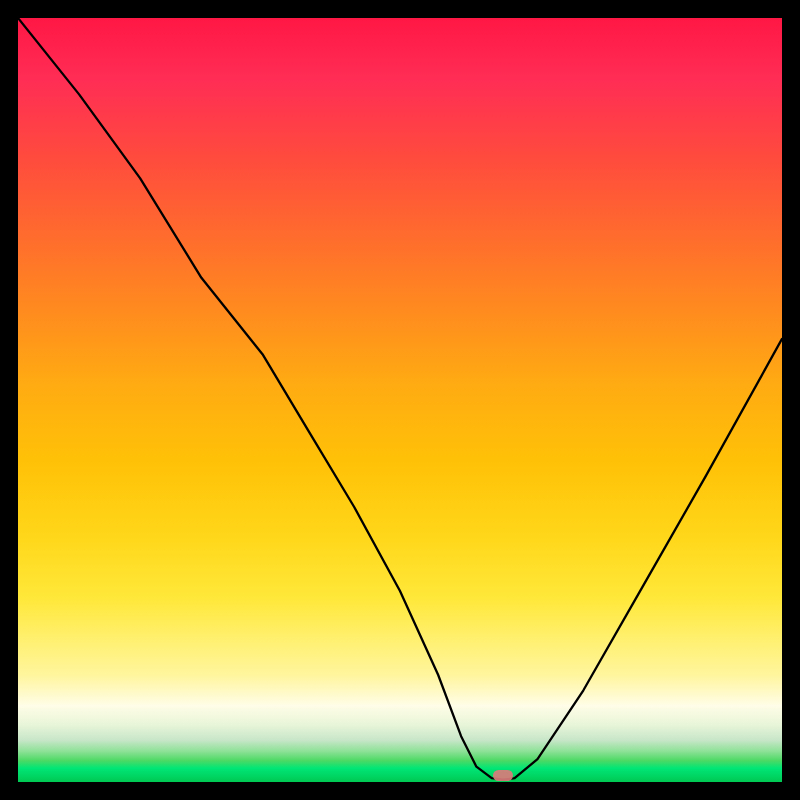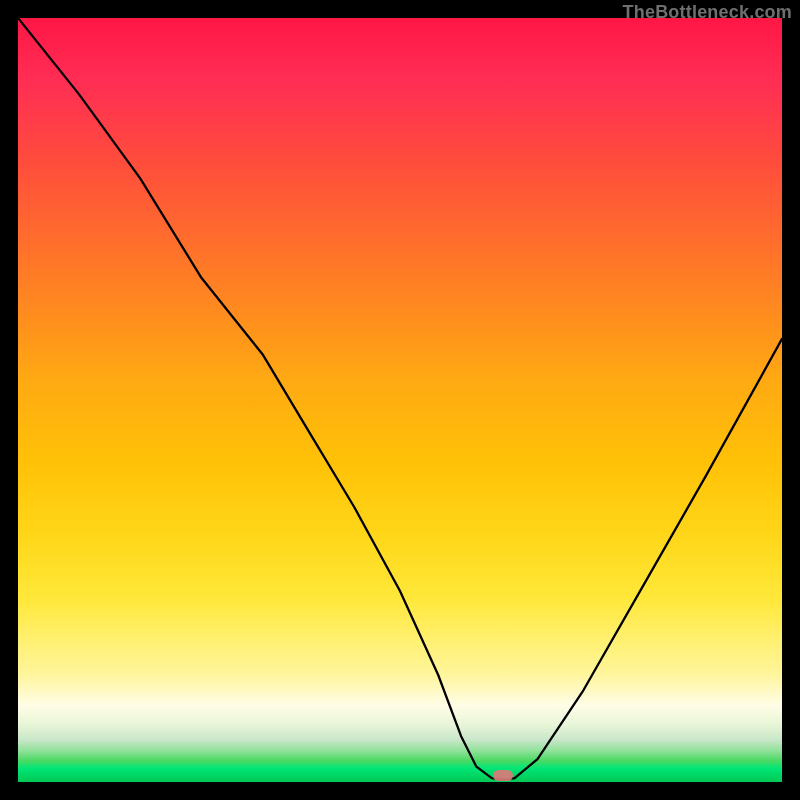--- a/index.html
+++ b/index.html
@@ -80,14 +80,13 @@
 
   <div class="plot">
 
     <svg class="curve" viewBox="0 0 764 764" preserveAspectRatio="none">
       <path d="M0.0 0.0 L61.1 76.4 L122.2 160.4 L183.4 259.8 L244.5 336.2 L290.3 412.6 L336.2 489.0 L382.0 573.0 L420.2 657.0 L443.1 718.2 L458.4 748.7 L473.7 760.2 L485.1 761.7 L496.6 760.2 L519.5 741.1 L565.4 672.3 L626.5 565.4 L687.6 458.4 L764.0 320.9" fill="none" stroke="#000" stroke-width="2.3" stroke-linejoin="round" stroke-linecap="round"></path>
     </svg>
 
     <div class="marker" style="left: 475.14px; top: 751.888px;"></div>
   </div>
 
-  <div class="watermark">TheBottleneck.com</div>
 </div>
 
 </body></html>

